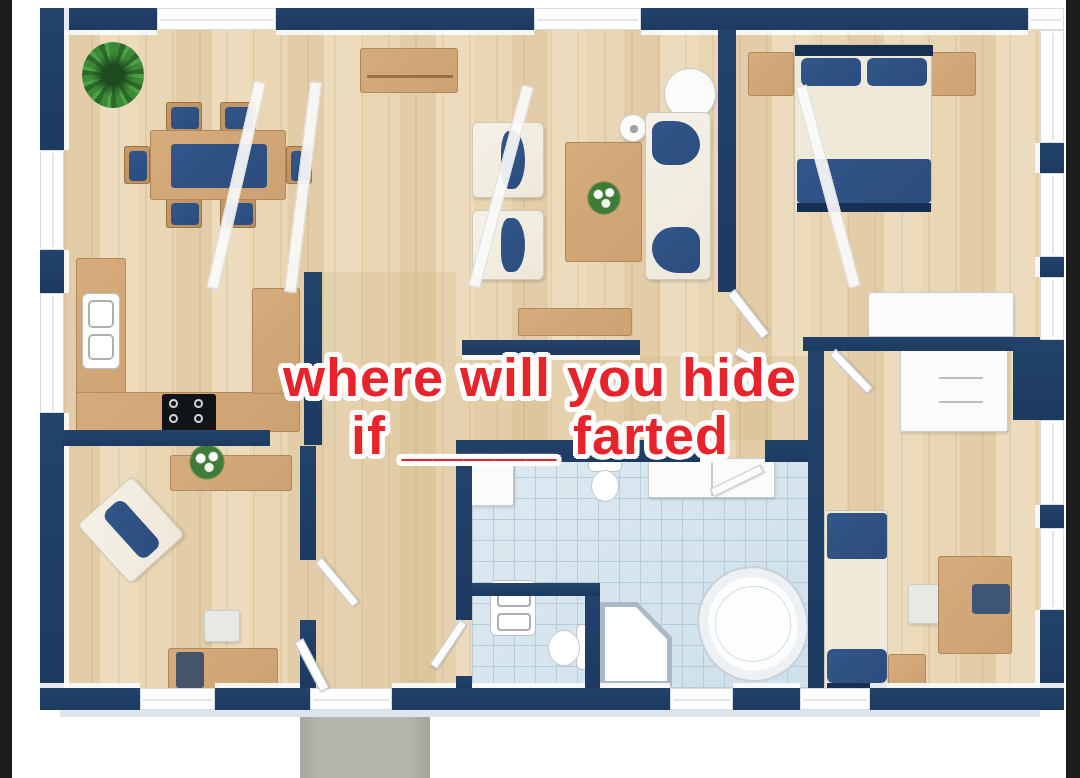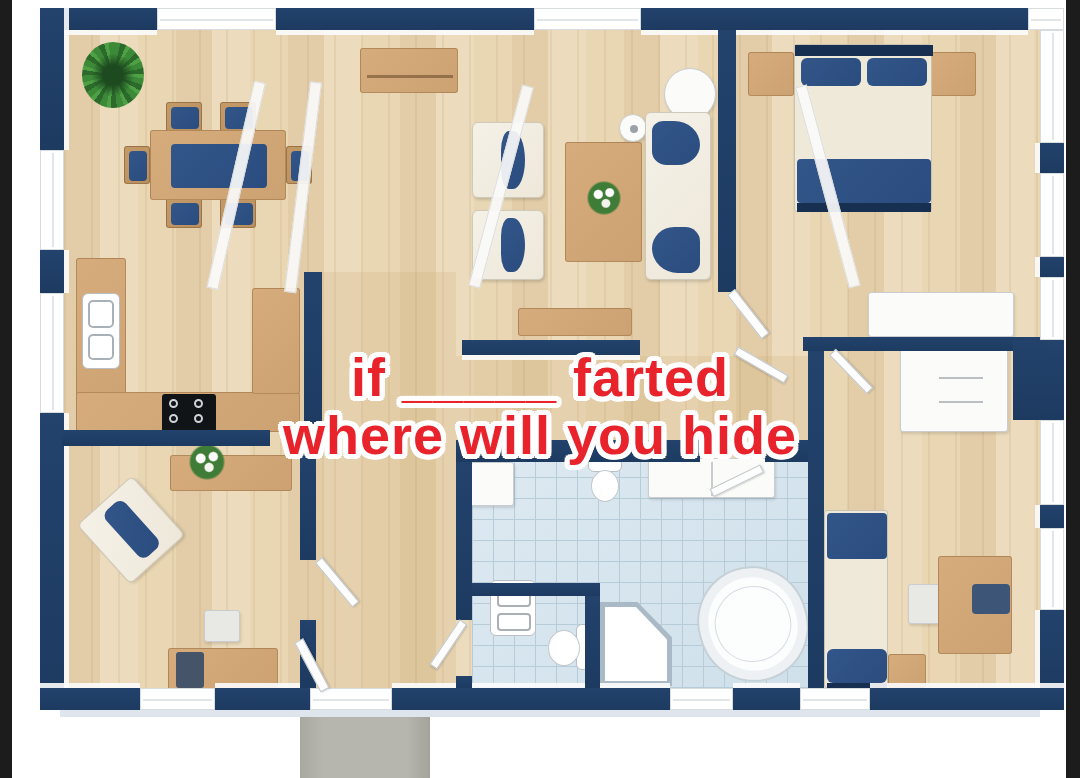--- a/index.html
+++ b/index.html
@@ -257,17 +257,17 @@
   <div class="leaf" style="left:459px;top:622px;width:9px;height:54px;z-index:7;transform:rotate(34deg);transform-origin:top center;"></div>
   <div class="leaf" style="left:320px;top:634px;width:10px;height:56px;z-index:7;transform:rotate(-28deg);transform-origin:bottom center;"></div>
   <div class="leaf" style="left:828px;top:352px;width:9px;height:54px;z-index:7;transform:rotate(-44deg);transform-origin:top center;"></div>
 
   <div class="mull" style="left:254px;top:82px;width:12px;height:212px;z-index:4;transform:rotate(13deg);transform-origin:top center;"></div>
   <div class="mull" style="left:310px;top:82px;width:12px;height:212px;z-index:4;transform:rotate(7deg);transform-origin:top center;"></div>
   <div class="mull" style="left:522px;top:86px;width:12px;height:208px;z-index:4;transform:rotate(15deg);transform-origin:top center;"></div>
   <div class="mull" style="left:795px;top:86px;width:12px;height:208px;z-index:4;transform:rotate(-15deg);transform-origin:top center;"></div>
 
   <div class="meme" style="top:348px;z-index:20;">
+    <div style="position:static;">where will you hide</div>
     <div style="position:static;">if _____ farted</div>
-    <div style="position:static;">where will you hide</div>
   </div>
 
 </div>
 
 </body></html>

